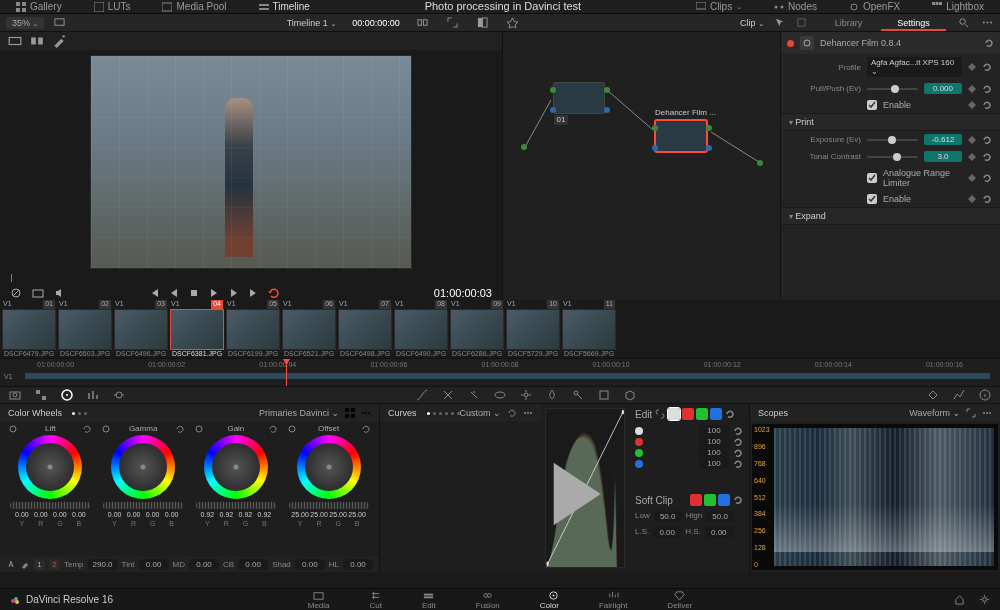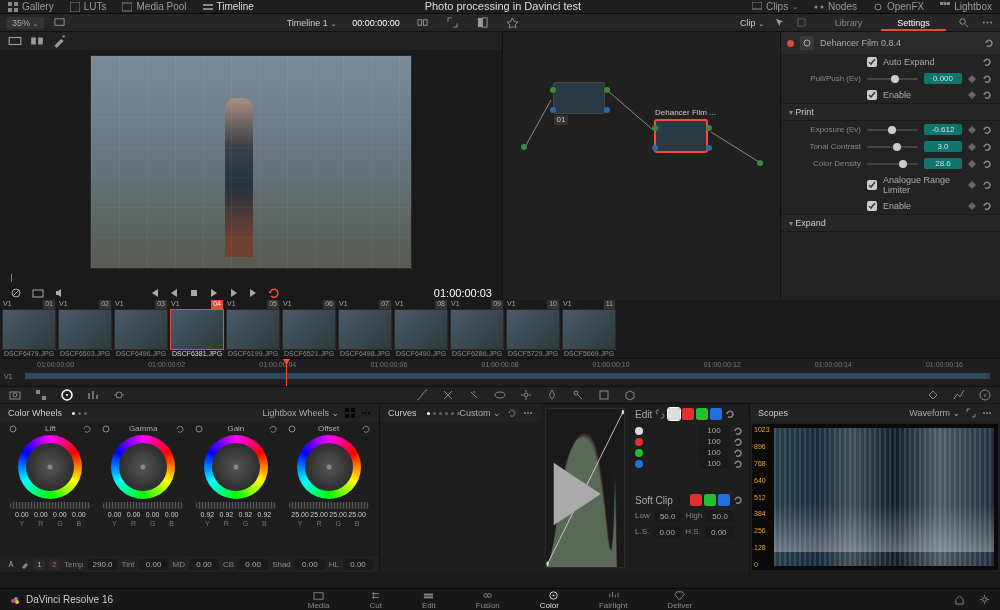--- a/index.html
+++ b/index.html
@@ -1,18 +1,18 @@
 <!DOCTYPE html>
 <html><head>
 <meta charset="utf-8">
 <style>
 * { margin:0; padding:0; box-sizing:border-box; font-family:"Segoe UI",Arial,sans-serif; }
 body { width:1000px; height:610px; background:#1a1a1a; color:#aaa; font-size:10px; overflow:hidden; position:relative; }
 .top-bar { height:14px; background:#1f1f1f; display:flex; border-bottom:1px solid #0a0a0a; }
-.top-bar .item { padding:0 8px; display:flex; align-items:center; gap:4px; color:#999; cursor:pointer;justify-content:flex-end; }
+.top-bar .item { padding:0 16px; display:flex; align-items:center; gap:4px; color:#999; cursor:pointer;justify-content:flex-end; }
 .top-bar .item svg { width:10px; height:10px; fill:#888; }
 .top-bar .title { flex:1; text-align:center; color:#ddd; font-size:11px; }
 .sec-bar { height:18px; background:#262626; display:flex; align-items:center; padding:0 6px; gap:8px; font-size:9px; border-bottom:1px solid #111; }
 .sec-bar .select { background:#333; padding:1px 6px; border-radius:2px; cursor:pointer; }
 .sec-bar .tool { width:14px; height:14px; display:flex; align-items:center; justify-content:center; cursor:pointer; }
 .sec-bar .tool svg { width:11px; height:11px; fill:#999; }
 .sec-bar .t-label { color:#ccc; }
 .sec-bar .tc { color:#fff; }
 .sec-bar .right-group { margin-left:auto; display:flex; gap:10px; align-items:center; }
 
@@ -370,23 +370,25 @@
           <svg width="10" height="10" viewBox="0 0 10 10">
             <circle cx="5" cy="5" r="3" fill="none" stroke="#aaa"></circle>
           </svg>
         </div>
       <span>Dehancer Film 0.8.4</span>
       <svg class="reset-icon" style="margin-left:auto" viewBox="0 0 10 10">
           <path d="M2 5a3 3 0 1 1 1 2.5"></path>
         </svg>
     </div>
     <div class="insp-row">
-      <span class="label"></span>
-      <input type="checkbox" checked="" style="">
-      <span style="flex:1">Auto Expand</span>
+      <span class="label">Profile</span>
+      <div class="select"><span>Agfa Agfac...it XPS 160</span> ⌄</div>
+      <svg class="kf-icon" viewBox="0 0 8 8">
+          <path d="M4 0l4 4-4 4-4-4z"></path>
+        </svg>
       <svg class="reset-icon" viewBox="0 0 10 10">
           <path d="M2 5a3 3 0 1 1 1 2.5"></path>
         </svg>
     </div>
     <div class="insp-row">
       <span class="label">Pull/Push (Ev)</span>
       <div class="slider">
           <div class="knob" style="left:48%"></div>
         </div>
       <div class="val">0.000</div>
@@ -421,33 +423,20 @@
       <svg class="reset-icon" viewBox="0 0 10 10">
           <path d="M2 5a3 3 0 1 1 1 2.5"></path>
         </svg>
     </div>
     <div class="insp-row">
       <span class="label">Tonal Contrast</span>
       <div class="slider">
           <div class="knob" style="left:50%"></div>
         </div>
       <div class="val">3.0</div>
-      <svg class="kf-icon" viewBox="0 0 8 8">
-          <path d="M4 0l4 4-4 4-4-4z"></path>
-        </svg>
-      <svg class="reset-icon" viewBox="0 0 10 10">
-          <path d="M2 5a3 3 0 1 1 1 2.5"></path>
-        </svg>
-    </div>
-    <div class="insp-row">
-      <span class="label">Color Density</span>
-      <div class="slider">
-          <div class="knob" style="left:62%"></div>
-        </div>
-      <div class="val">28.6</div>
       <svg class="kf-icon" viewBox="0 0 8 8">
           <path d="M4 0l4 4-4 4-4-4z"></path>
         </svg>
       <svg class="reset-icon" viewBox="0 0 10 10">
           <path d="M2 5a3 3 0 1 1 1 2.5"></path>
         </svg>
     </div>
     <div class="insp-row">
       <span class="label"></span>
       <input type="checkbox" checked="" style="">
@@ -683,21 +672,21 @@
 
   <div class="wheels-panel">
     <div class="panel-header">
       <span class="title">Color Wheels</span>
       <div class="dots" style="margin-left:10px">
           <div class="dot on"></div>
           <div class="dot"></div>
           <div class="dot"></div>
         </div>
       <div class="right">
-        <span><span>Lightbox Wheels</span> ⌄</span>
+        <span><span>Primaries Davinci</span> ⌄</span>
         <svg width="10" height="10" viewBox="0 0 10 10">
             <rect width="4" height="4"></rect>
             <rect x="6" width="4" height="4"></rect>
             <rect y="6" width="4" height="4"></rect>
             <rect x="6" y="6" width="4" height="4"></rect>
           </svg>
         <svg width="10" height="10" viewBox="0 0 10 10">
             <circle cx="2" cy="5" r="1"></circle>
             <circle cx="5" cy="5" r="1"></circle>
             <circle cx="8" cy="5" r="1"></circle>

